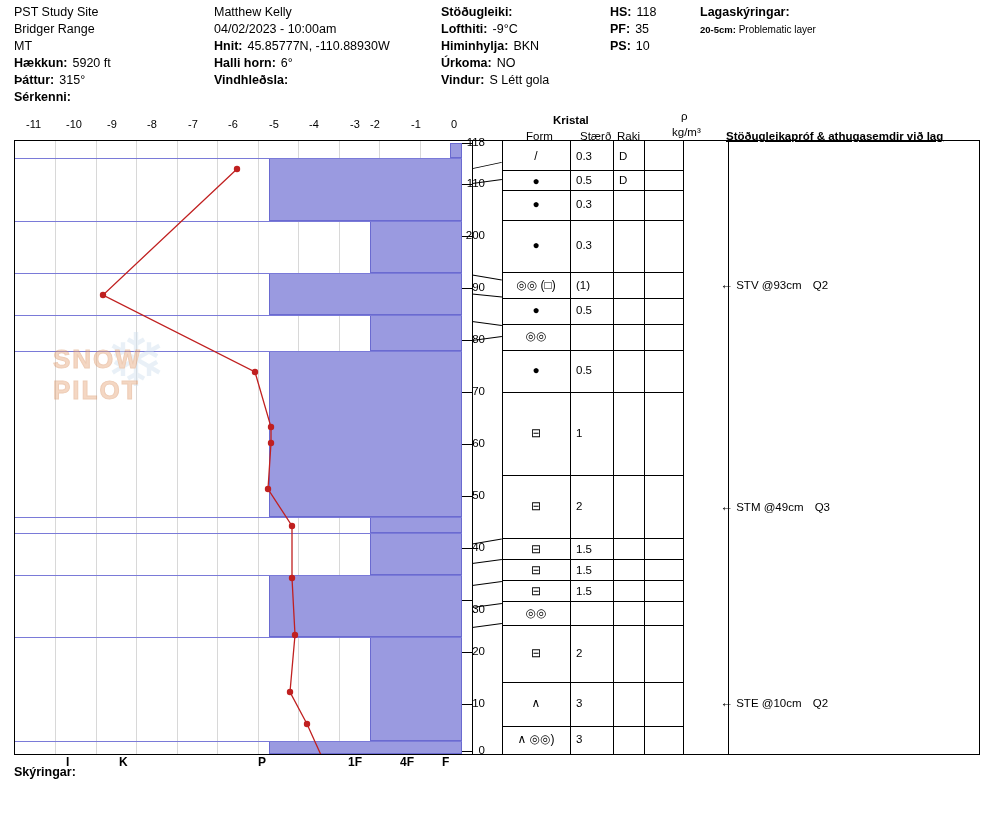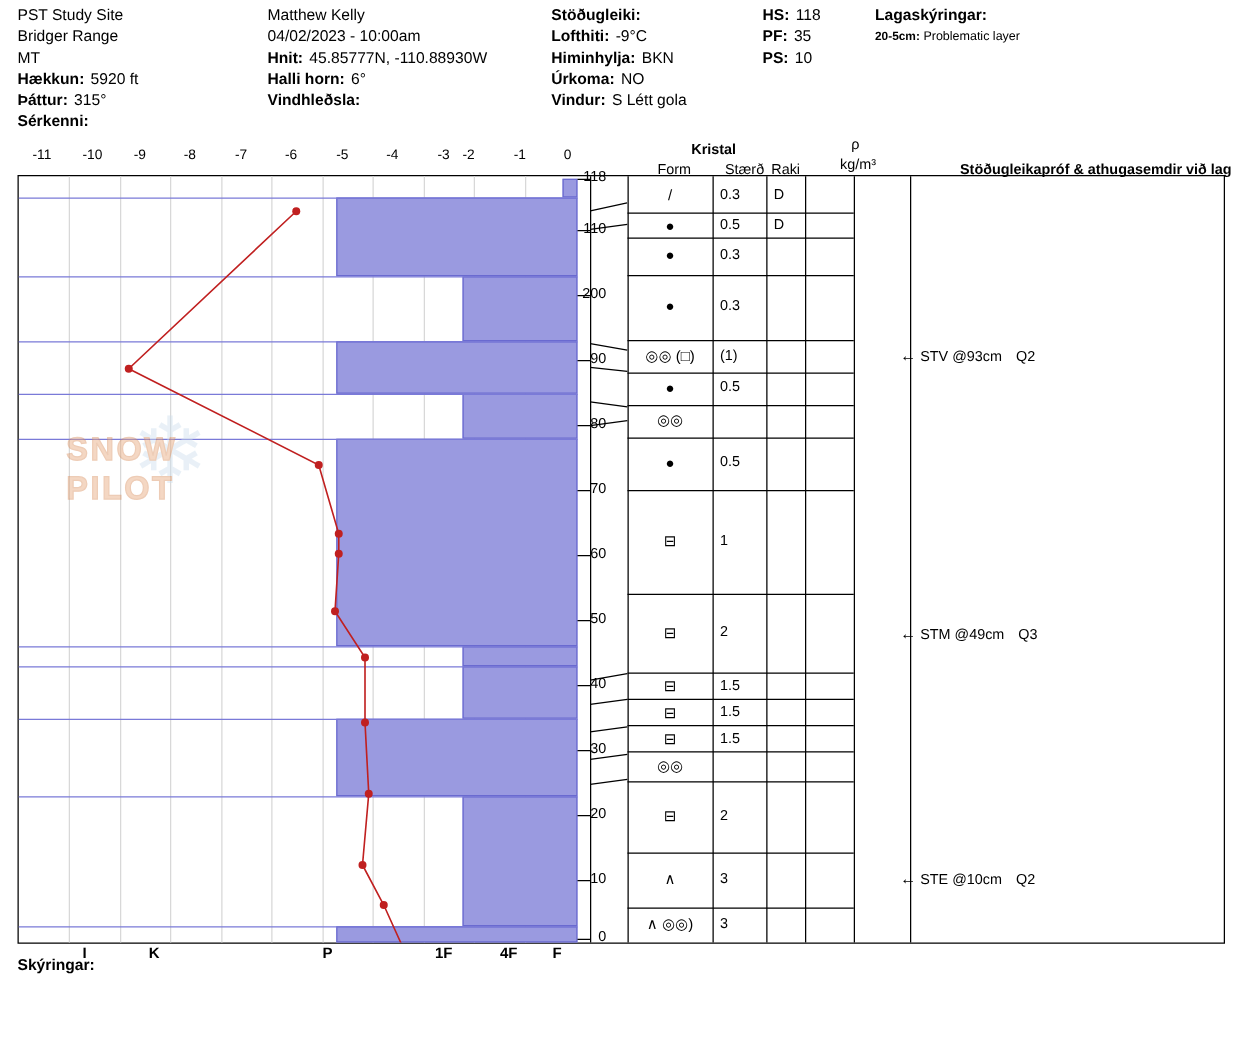--- a/index.html
+++ b/index.html
@@ -182,21 +182,21 @@
   <span style="left:437px;">0</span>
 </div>
 
 <div id="colheads">
   <span class="bold" style="left:553px;top:6px;">Kristal</span>
   <span style="left:513px;top:22px;padding-left:13px;">Form</span>
   <span style="left:580px;top:22px;">Stærð</span>
   <span style="left:617px;top:22px;">Raki</span>
   <span style="left:681px;top:2px;">ρ</span>
   <span style="left:672px;top:18px;">kg/m³</span>
-  <span class="bold" style="left:768px;top:22px;">Stöðugleikapróf &amp; athugasemdir við lag</span>
+  <span class="bold" style="left:726px;top:22px;text-decoration:underline;">Stöðugleikapróf &amp; athugasemdir við lag</span>
 </div>
 
 <div id="plot">
 
   <div id="graph">
     <div class="vgrid" style="left:40px;"></div>
     <div class="vgrid" style="left:81px;"></div>
     <div class="vgrid" style="left:121px;"></div>
     <div class="vgrid" style="left:162px;"></div>
     <div class="vgrid" style="left:202px;"></div>
@@ -402,21 +402,21 @@
 <div id="depthaxis">
   <span class="dt" style="top:-4px;">118</span>
   <span class="dt" style="top:37px;">110</span>
   <span class="dt" style="top:89px;">200</span>
   <span class="dt" style="top:141px;">90</span>
   <span class="dt" style="top:193px;">80</span>
   <span class="dt" style="top:245px;padding-left:12px;">70</span>
   <span class="dt" style="top:297px;">60</span>
   <span class="dt" style="top:349px;">50</span>
   <span class="dt" style="top:401px;">40</span>
-  <span class="dt" style="top:453px;">30</span>
+  <span class="dt" style="top:463px;">30</span>
   <span class="dt" style="top:505px;">20</span>
   <span class="dt" style="top:557px;">10</span>
   <span class="dt" style="top:604px;">0</span>
 </div>
 
 <div id="hscale">
   <span style="left:52px;">I</span>
   <span style="left:105px;">K</span>
   <span style="left:244px;">P</span>
   <span style="left:334px;">1F</span>

